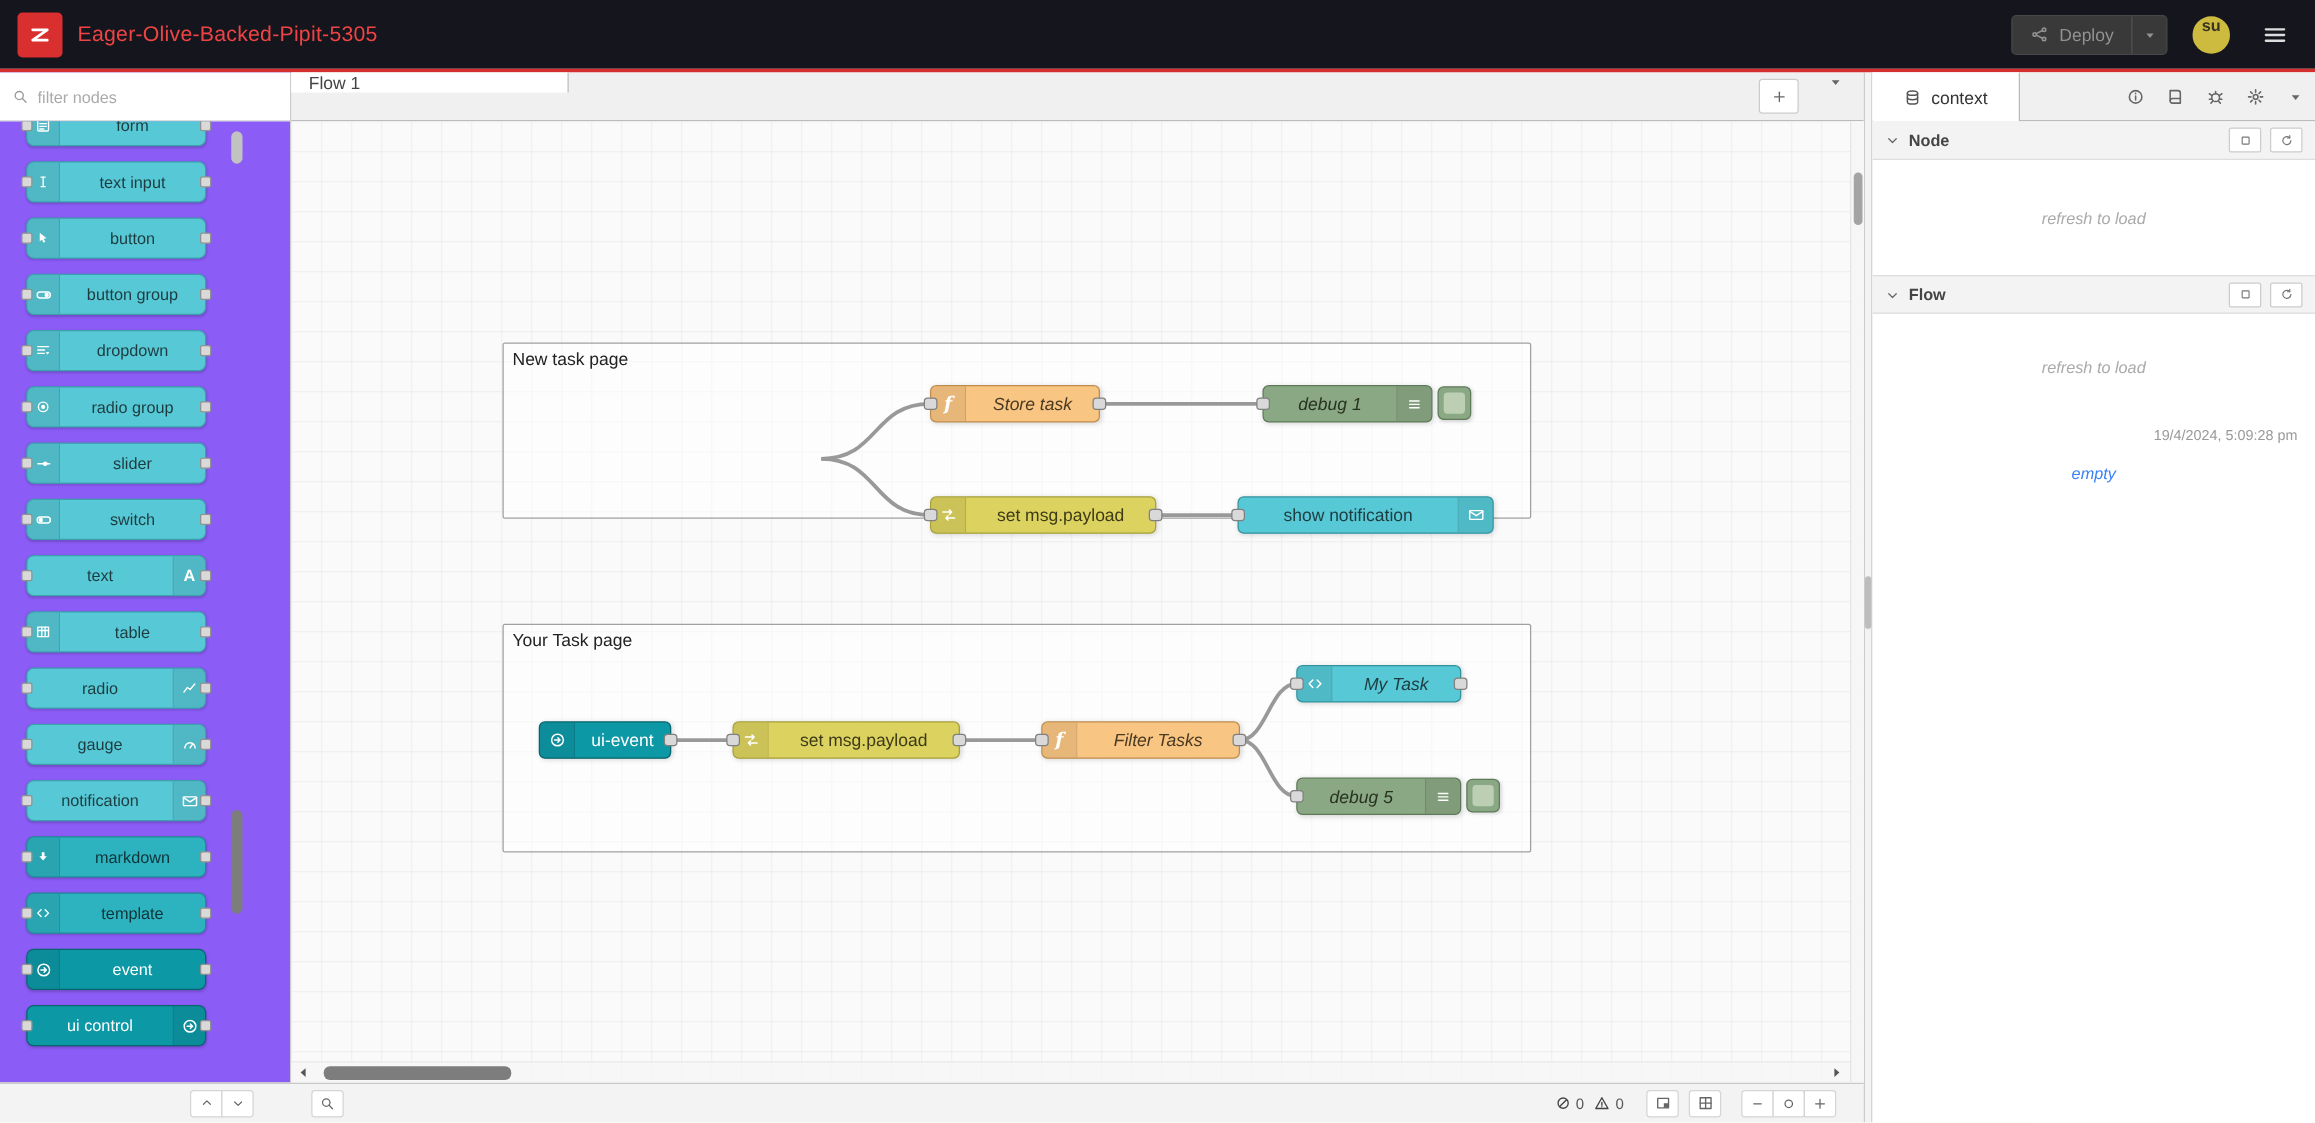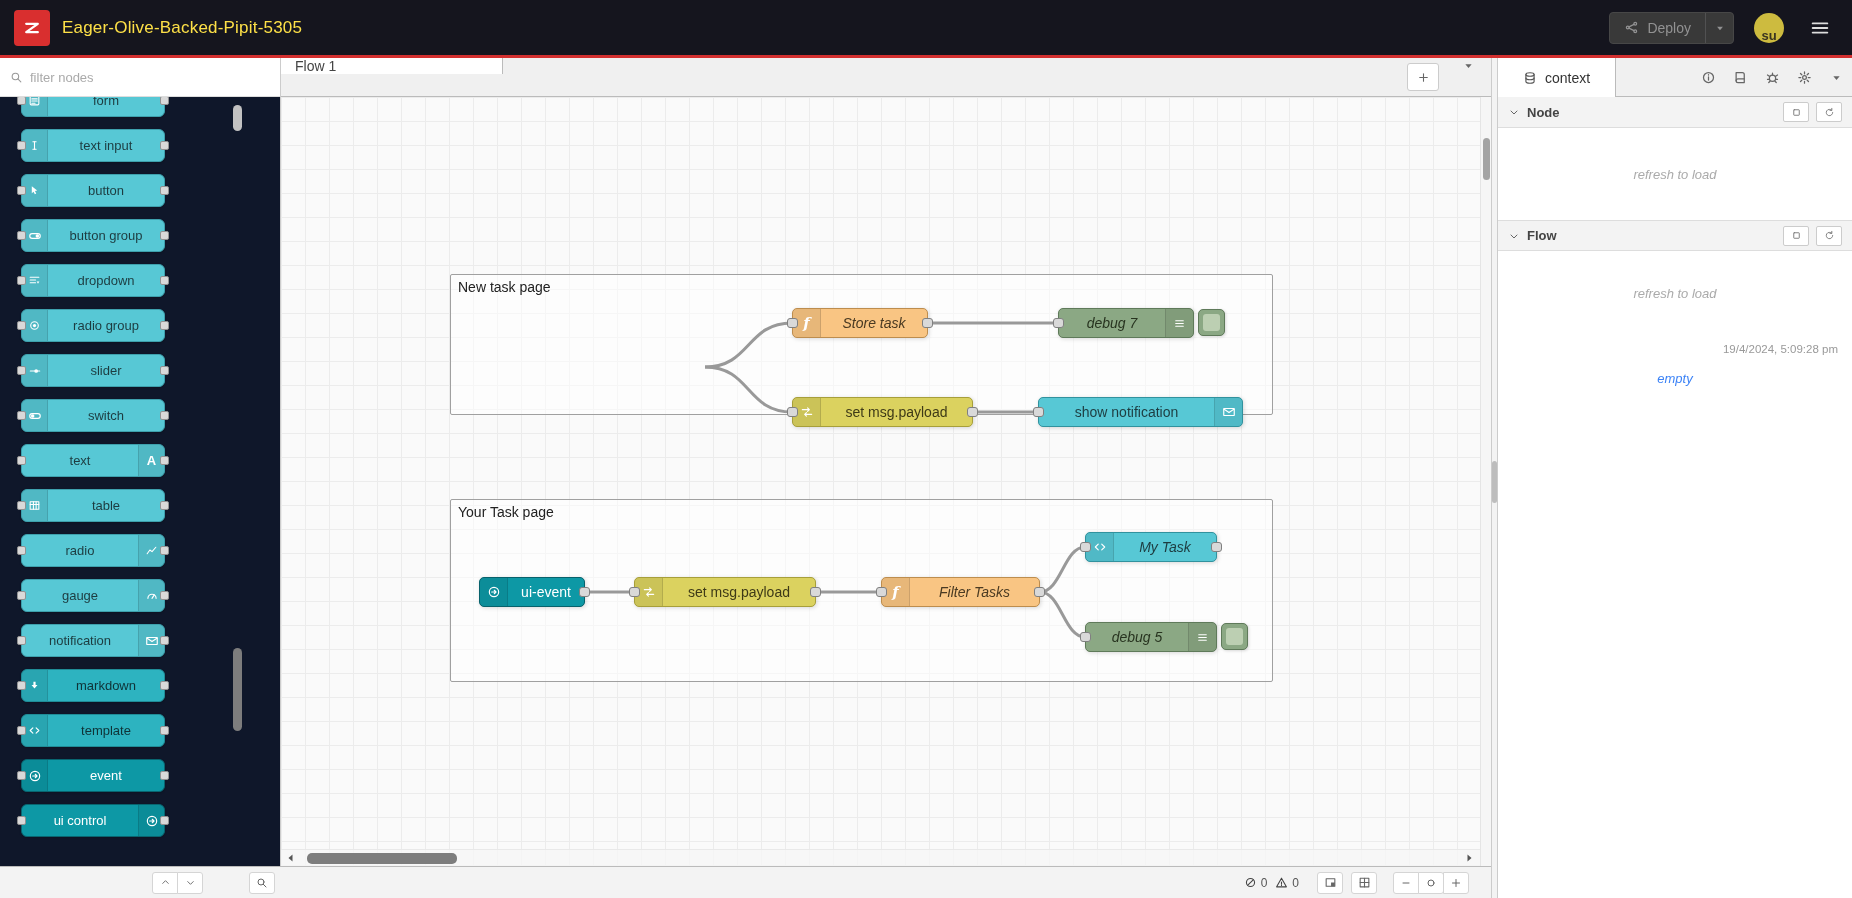--- a/index.html
+++ b/index.html
@@ -6,34 +6,34 @@
   html,body{width:1852px;height:898px;overflow:hidden}
   body{font-family:"Liberation Sans",sans-serif;background:#fff;color:#333}
   .app{width:1852px;height:898px;display:flex;flex-direction:column}
 
   
   .icn{display:block;stroke:currentColor;fill:none;stroke-width:2;stroke-linecap:round;stroke-linejoin:round}
 
   
   header{height:55px;background:#15151e;display:flex;align-items:center;padding:0 14px;gap:12px;flex:0 0 55px}
   .logo{width:36px;height:36px;background:#d92f2f;border-radius:4px;display:flex;align-items:center;justify-content:center}
-  .h-title{color:#fde047;font-size:17px;letter-spacing:.2px}
+  .h-title{color:#ef4444;font-size:17px;letter-spacing:.2px}
   .h-spacer{flex:1}
   .deploy{display:flex;align-items:center;background:#3b3b3b;border:1px solid #4a4a4a;border-radius:4px;color:#999;height:32px;overflow:hidden;cursor:pointer;opacity:.95}
   .deploy .d-main{display:flex;align-items:center;gap:8px;padding:0 14px;font-size:14px}
   .deploy .d-caret{width:28px;align-self:stretch;display:flex;align-items:center;justify-content:center;border-left:1px solid #555}
-  .avatar{width:30px;height:30px;border-radius:50%;background:#cdbb3f;color:#3a3420;font-size:13px;font-weight:bold;display:flex;align-items:flex-end;justify-content:center;margin-left:8px;cursor:pointer}
+  .avatar{width:30px;height:30px;border-radius:50%;background:#cdbb3f;color:#3a3420;font-size:13px;font-weight:bold;display:flex;align-items:flex-start;justify-content:center;margin-left:8px;cursor:pointer}
   .menu-btn{background:none;border:none;color:#ddd;width:36px;height:36px;display:flex;align-items:center;justify-content:center;cursor:pointer;margin-left:6px}
   .redline{height:3px;background:#d32f2f;flex:0 0 3px}
 
   
   .main{flex:1;display:flex;min-height:0}
   .left-wrap{width:1491px;display:flex;flex-direction:column;min-height:0}
   .work-row{flex:1;display:flex;min-height:0}
-  .palette-col{width:281px;background:#0f172a;border-right:1px solid #ccc;display:flex;flex-direction:column}
+  .palette-col{width:233px;background:#8b5cf6;border-right:1px solid #ccc;display:flex;flex-direction:column}
   .canvas-col{flex:1;display:flex;flex-direction:column;min-width:0}
 
   
   .pal-search{height:39px;background:#fff;border-bottom:1px solid #ddd;display:flex;align-items:center;padding:0 10px;gap:7px;color:#999}
   .pal-search input{border:none;outline:none;flex:1;font-size:13px;font-family:inherit;color:#333;background:transparent}
   .pal-search input::placeholder{color:#aaa}
   .pal-list{flex:1;position:relative;overflow:hidden;padding-top:0}
   .pitem{position:relative;width:144px;height:33px;margin:0 0 12px 21px;border-radius:6px;display:flex;align-items:stretch;box-shadow:0 1px 2px rgba(0,0,0,.18);cursor:move;font-size:13px}
   .pitem.first{margin-top:-13px}
   .pitem.light{background:#57c8d5;border:1px solid #3da0ad;color:#1d3c40}
@@ -561,21 +561,21 @@
               <span class="nport in"></span>
               <span class="nport out"></span>
             </div>
 
             <div class="node n-debug icr" style="left:777px;top:211px;width:136px">
               <span class="nicon">
                   <svg class="icn" width="13" height="13">
                     <use href="#i-list"></use>
                   </svg>
                 </span>
-              <span class="lbl it">debug 7</span>
+              <span class="lbl it">debug 1</span>
               <span class="nport in"></span>
             </div>
             <div class="dtoggle" style="left:917px;top:212px"></div>
 
             <div class="node n-change" style="left:511px;top:300px;width:181px">
               <span class="nicon">
                   <svg class="icn" width="14" height="14">
                     <use href="#i-change"></use>
                   </svg>
                 </span>

